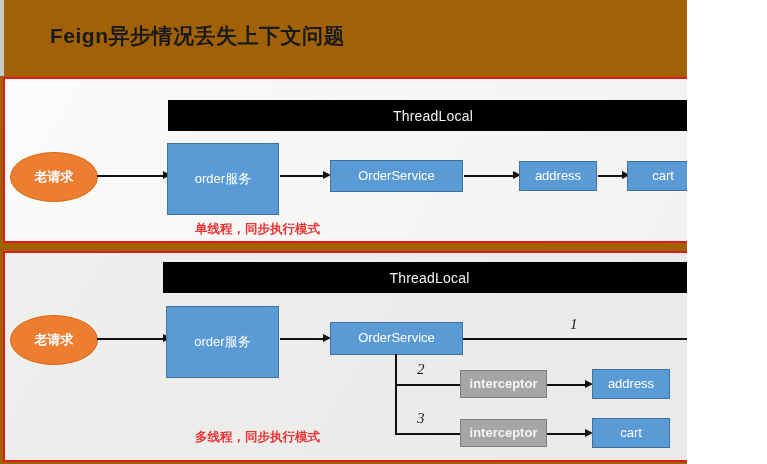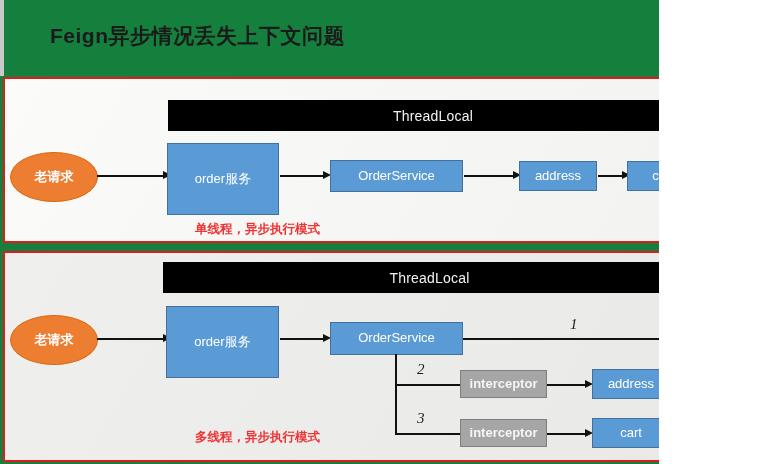--- a/index.html
+++ b/index.html
@@ -10,22 +10,23 @@
   body {
     width: 767px;
     height: 464px;
     overflow: hidden;
     font-family: "Liberation Sans", "DejaVu Sans", sans-serif;
   }
   #screen {
     position: relative;
     width: 659px;
     height: 464px;
-    background: #15803d;
+    background: #a16207;
     overflow: hidden;
+    padding-left: 28px;
   }
   
   .left-gutter {
     position: absolute;
     left: 0; top: 0;
     width: 4px; height: 76px;
     background: #c9c9c9;
   }
   .page-title {
     position: absolute;
@@ -172,21 +173,21 @@
     <div class="line-h" style="left:459px; top:96px; width:52px;"></div>
     <div class="arrow-head" style="left:508px; top:92px;"></div>
 
     <div class="node blue" style="left:514px; top:82px; width:78px; height:30px;">address</div>
 
     <div class="line-h" style="left:593px; top:96px; width:28px;"></div>
     <div class="arrow-head" style="left:617px; top:92px;"></div>
 
     <div class="node blue" style="left:622px; top:82px; width:72px; height:30px;">cart</div>
 
-    <div class="caption-red" style="left:190px; top:142px;">单线程，异步执行模式</div>
+    <div class="caption-red" style="left:190px; top:142px;">单线程，同步执行模式</div>
   </div>
 
   <div class="panel" id="panel-async">
 
     <div class="threadlocal-bar" style="left:158px; top:9px; width:533px; height:31px;">ThreadLocal</div>
 
     <div class="ellipse" style="left:5px; top:62px; width:86px; height:48px;">老请求</div>
 
     <div class="line-h" style="left:92px; top:85px; width:68px;"></div>
     <div class="arrow-head" style="left:158px; top:81px;"></div>
@@ -218,21 +219,21 @@
     <div class="line-h" style="left:390px; top:180px; width:68px;"></div>
     <div class="num-label" style="left:412px; top:157px;">3</div>
 
     <div class="node gray" style="left:455px; top:166px; width:87px; height:28px;">interceptor</div>
 
     <div class="line-h" style="left:542px; top:180px; width:42px;"></div>
     <div class="arrow-head" style="left:580px; top:176px;"></div>
 
     <div class="node blue" style="left:587px; top:165px; width:78px; height:30px;">cart</div>
 
-    <div class="caption-red" style="left:190px; top:176px;">多线程，异步执行模式</div>
+    <div class="caption-red" style="left:190px; top:176px;">多线程，同步执行模式</div>
   </div>
 
   <div class="cursor-halo" style="left:722px; top:409px; width:52px; height:52px;"></div>
   <svg class="cursor-arrow" style="left:742px; top:428px;" viewBox="0 0 22 26">
     <path d="M1,1 L1,19 L6,14.5 L9.5,22.5 L13,21 L9.5,13.5 L16,13.5 Z" fill="#ffffff" stroke="#000000" stroke-width="1.4" stroke-linejoin="round"></path>
   </svg>
 
 </div>
 
 </body></html>

